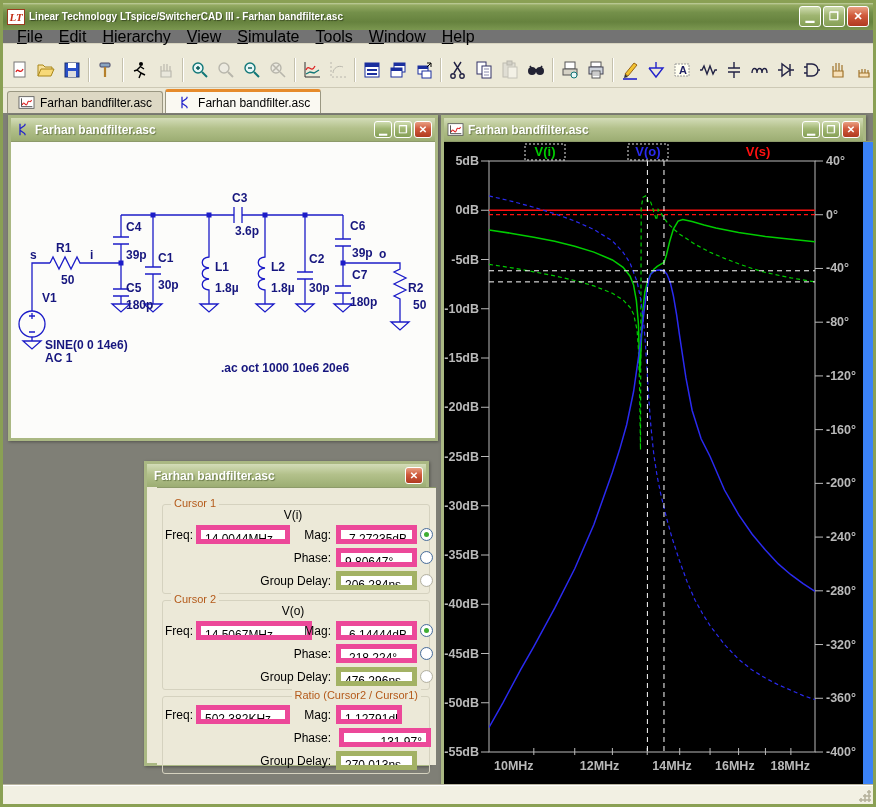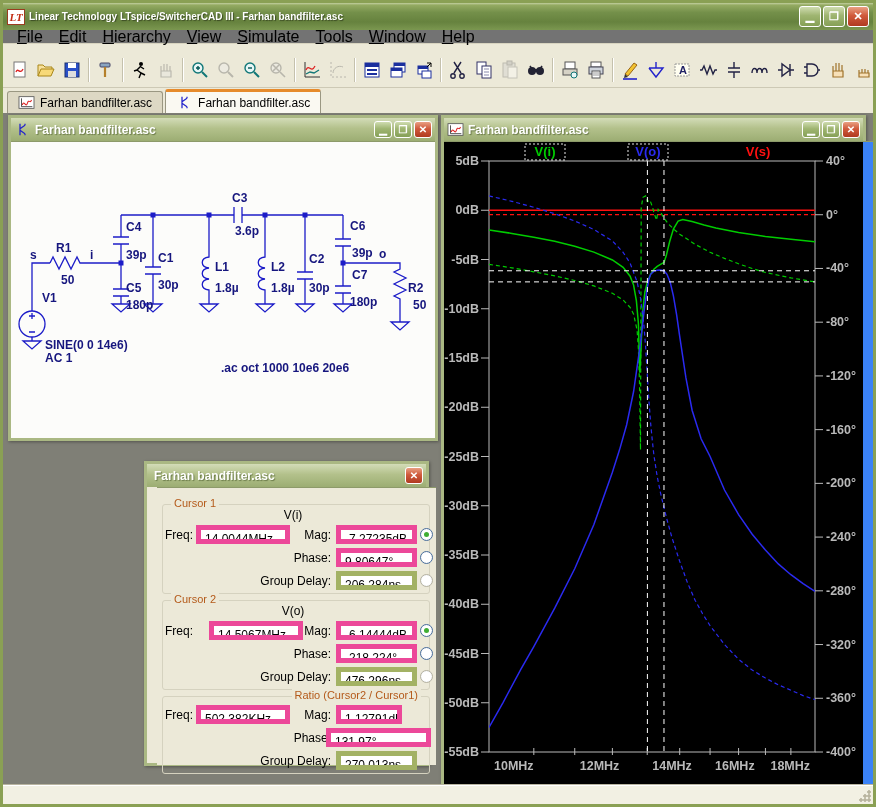--- a/index.html
+++ b/index.html
@@ -668,40 +668,40 @@
           <span class="radio" style="left:257px;top:46px;"></span>
           <span class="flabel" style="left:60px;top:69px;width:108px;">Group Delay:</span>
           <div class="fbox gd" style="left:173px;top:66px;width:81px;">206.284ns</div>
           <span class="radio disabled" style="left:257px;top:69px;"></span>
         </div>
 
         <div class="group" style="top:112px;height:90px;">
           <span class="glabel">Cursor 2</span>
           <div class="ghead">V(o)</div>
           <span class="flabel" style="left:2px;top:23px;width:28px;">Freq:</span>
-          <div class="fbox" style="left:46px;top:20px;width:94px;">14.5067MHz</div>
+          <div class="fbox" style="left:33px;top:20px;width:116px;">14.5067MHz</div>
           <span class="flabel" style="left:60px;top:23px;width:108px;">Mag:</span>
           <div class="fbox" style="left:173px;top:20px;width:81px;">-6.14444dB</div>
           <span class="radio checked" style="left:257px;top:23px;"></span>
           <span class="flabel" style="left:60px;top:46px;width:108px;">Phase:</span>
           <div class="fbox" style="left:173px;top:43px;width:81px;">-218.224°</div>
           <span class="radio" style="left:257px;top:46px;"></span>
           <span class="flabel" style="left:60px;top:69px;width:108px;">Group Delay:</span>
           <div class="fbox gd" style="left:173px;top:66px;width:81px;">476.296ns</div>
           <span class="radio disabled" style="left:257px;top:69px;"></span>
         </div>
 
         <div class="group" style="top:208px;height:78px;">
           <span class="glabel right">Ratio (Cursor2 / Cursor1)</span>
           <span class="flabel" style="left:2px;top:11px;width:28px;">Freq:</span>
           <div class="fbox" style="left:33px;top:8px;width:94px;">502.382KHz</div>
           <span class="flabel" style="left:60px;top:11px;width:108px;">Mag:</span>
           <div class="fbox" style="left:173px;top:8px;width:66px;">1.12791dB</div>
           <span class="flabel" style="left:60px;top:34px;width:108px;">Phase:</span>
-          <div class="fbox" style="left:163px;top:31px;width:105px;">131.97°</div>
+          <div class="fbox" style="left:176px;top:31px;width:92px;text-align:right;">131.97°</div>
           <span class="flabel" style="left:60px;top:57px;width:108px;">Group Delay:</span>
           <div class="fbox gd" style="left:173px;top:54px;width:81px;">270.013ns</div>
         </div>
 
       </div>
     </div>
 
   </div>
 
   <div class="statusbar">

